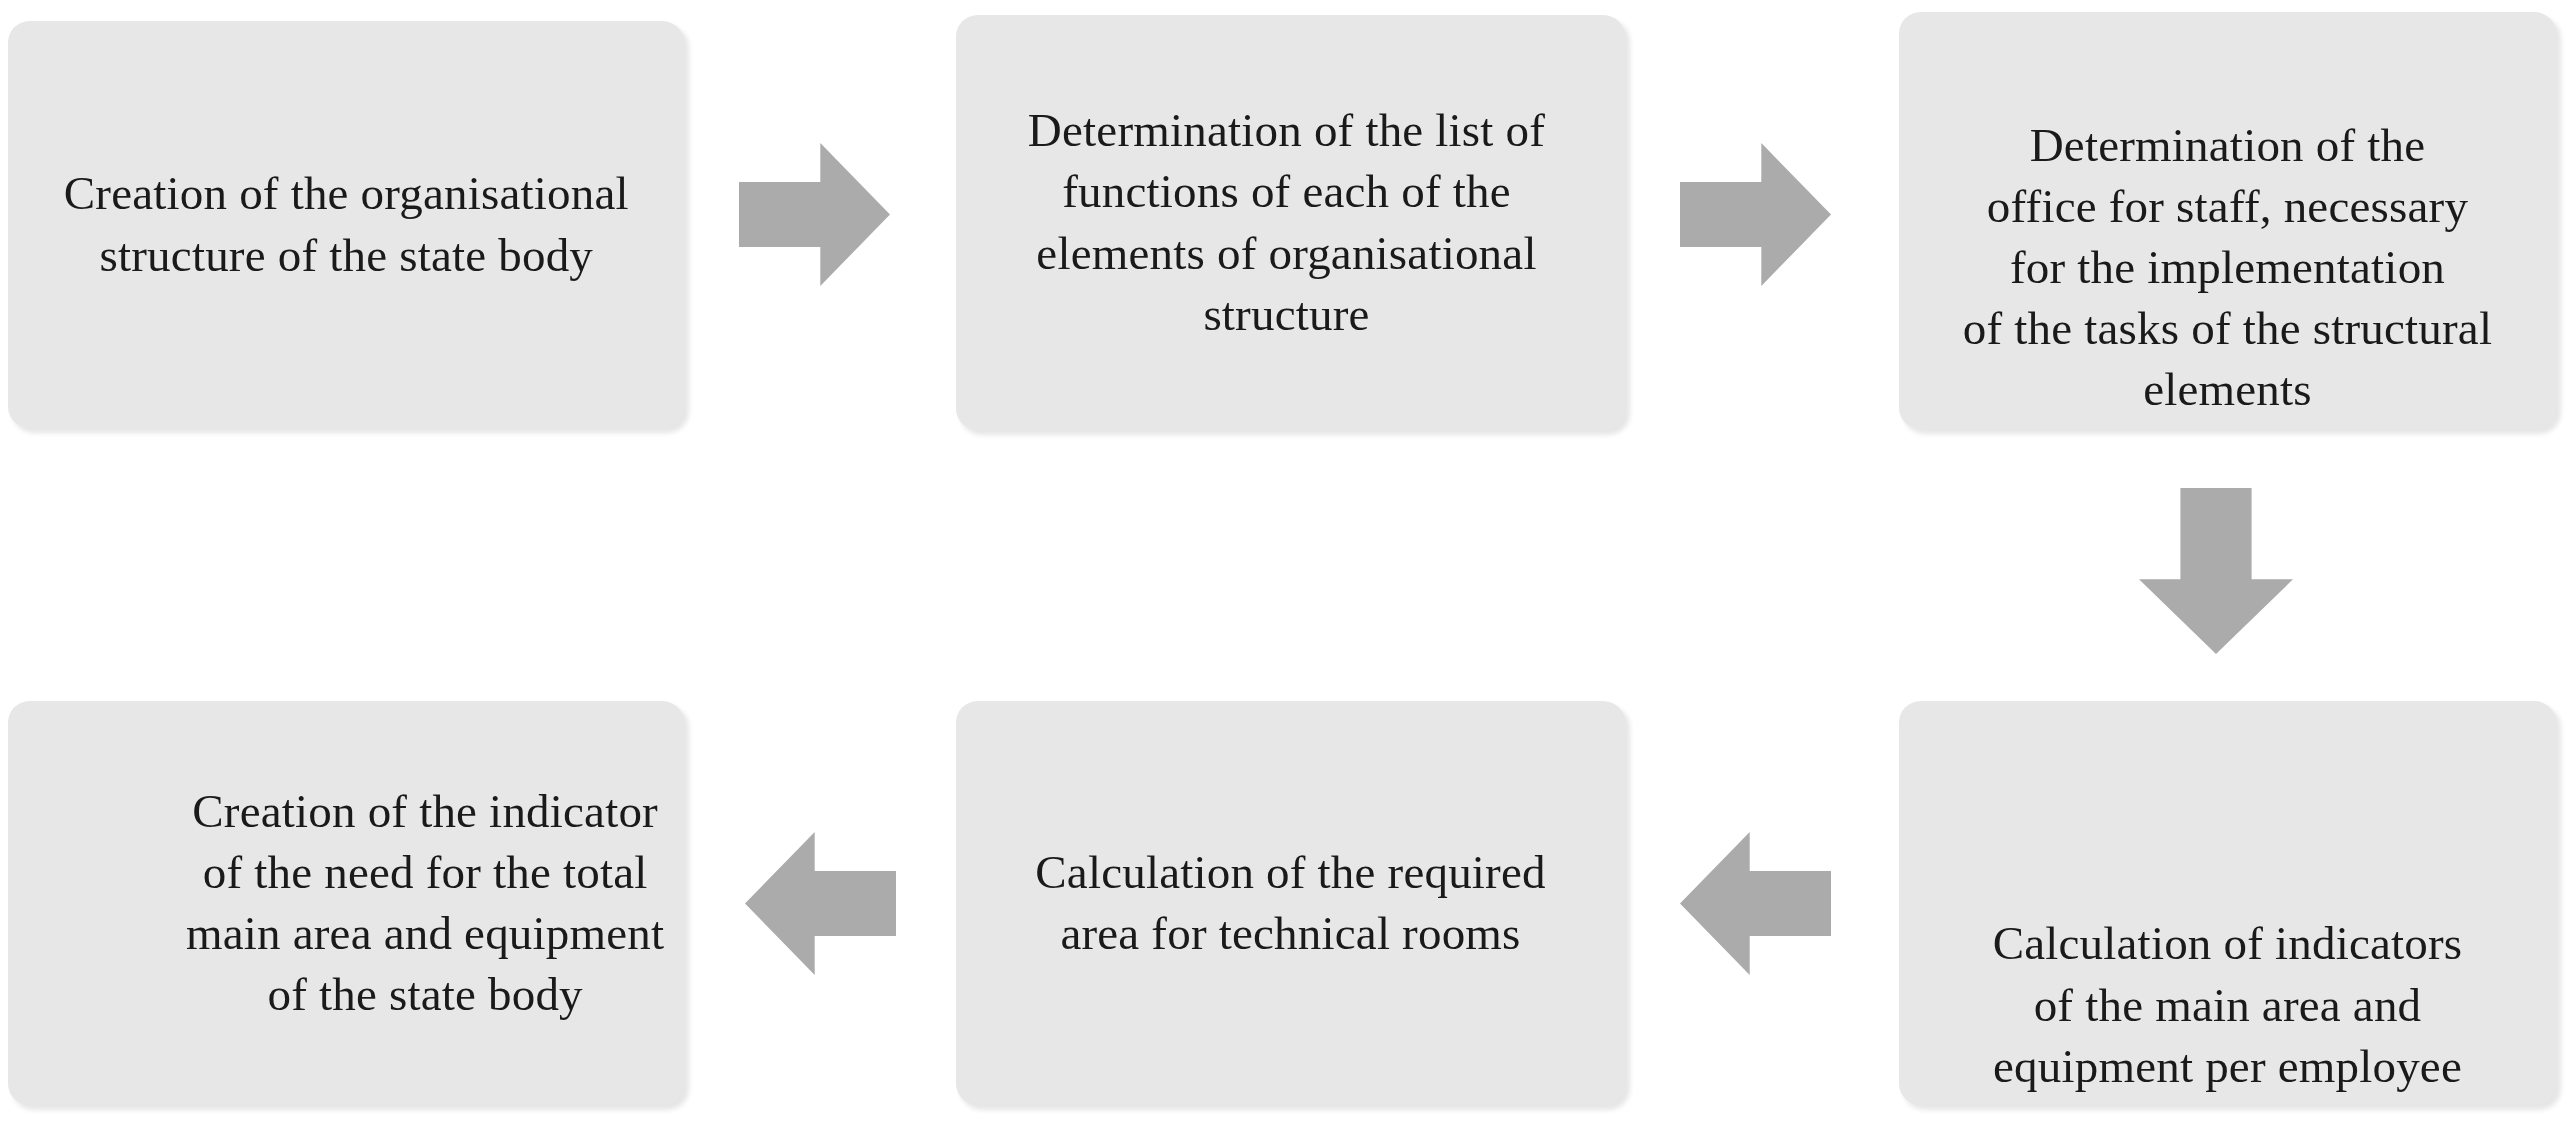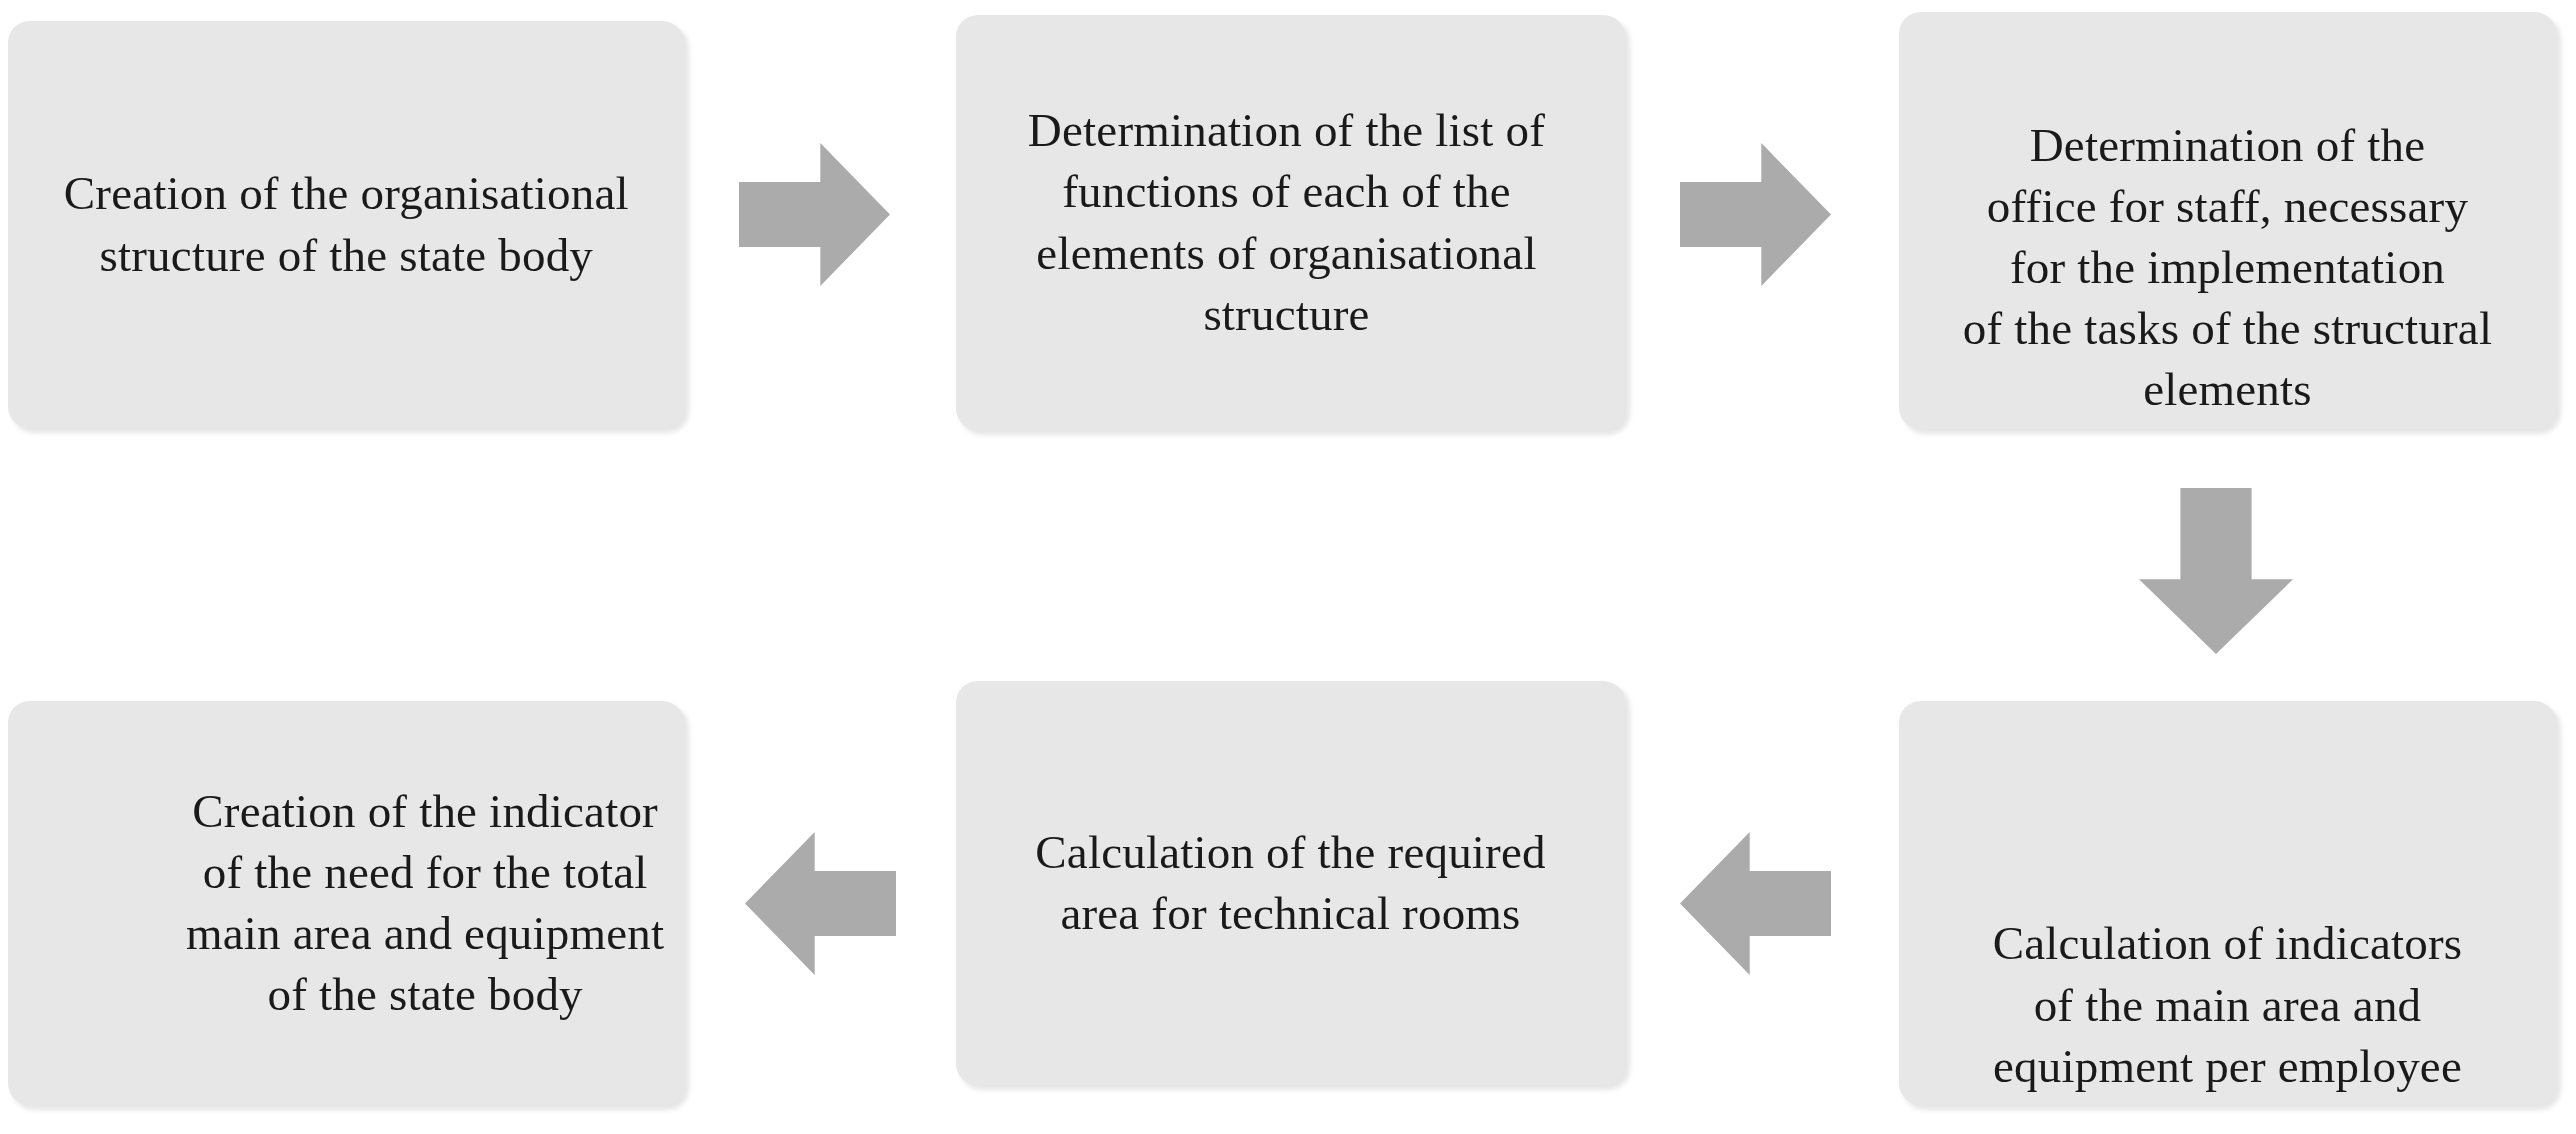--- a/index.html
+++ b/index.html
@@ -34,21 +34,21 @@
     box-shadow: 4.1px 5px 5.8px rgba(0,0,0,0.10);
   }
   .node .label { display: block; white-space: pre-line; }
 
   
   #node-1 { left: 8.3px;   top: 21px;  width: 676px;  height: 407px; }
   #node-2 { left: 956px; top: 15px;  width: 669px;  height: 415px; padding-left: 12px; }
   #node-3 { left: 1899px; top: 11.6px;  width: 657px;  height: 417px; align-items: flex-end; }
   
   #node-4 { left: 8.3px;   top: 701px; width: 676px;  height: 404px; justify-content: flex-end; }
-  #node-5 { left: 956px; top: 681px; width: 669px;  height: 404px; }
+  #node-5 { left: 956px; top: 701px; width: 669px;  height: 404px; }
   #node-6 { left: 1899px; top: 701px; width: 657px;  height: 404px; align-items: flex-end; }
 
   
   .arrow { position: absolute; }
   .arrow svg { display: block; width: 100%; height: 100%; overflow: visible; }
 
   #arrow-1 { left: 739px;  top: 143px;  width: 151px; height: 143px; }
   #arrow-2 { left: 1680px; top: 143px;  width: 151px; height: 143px; }
   #arrow-3 { left: 2139px; top: 488px;  width: 154px; height: 166px; }
   #arrow-4 { left: 1680px; top: 832px; width: 151px; height: 143px; }

